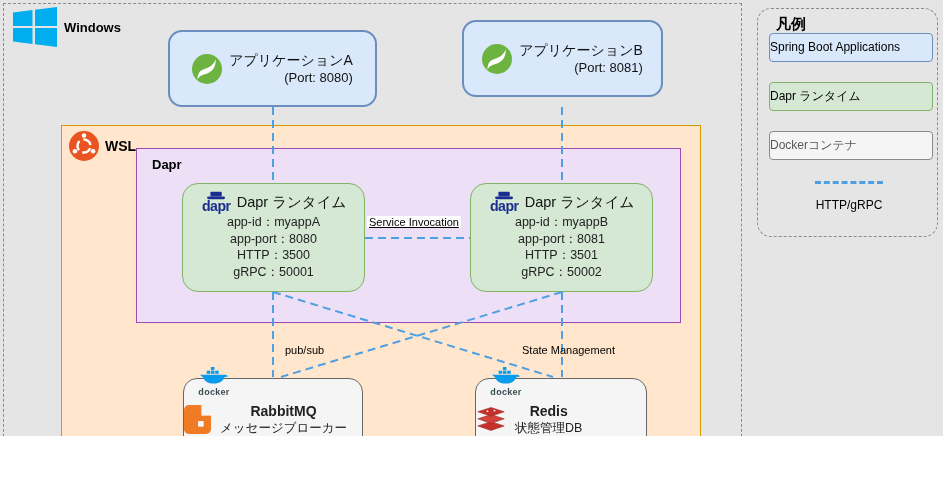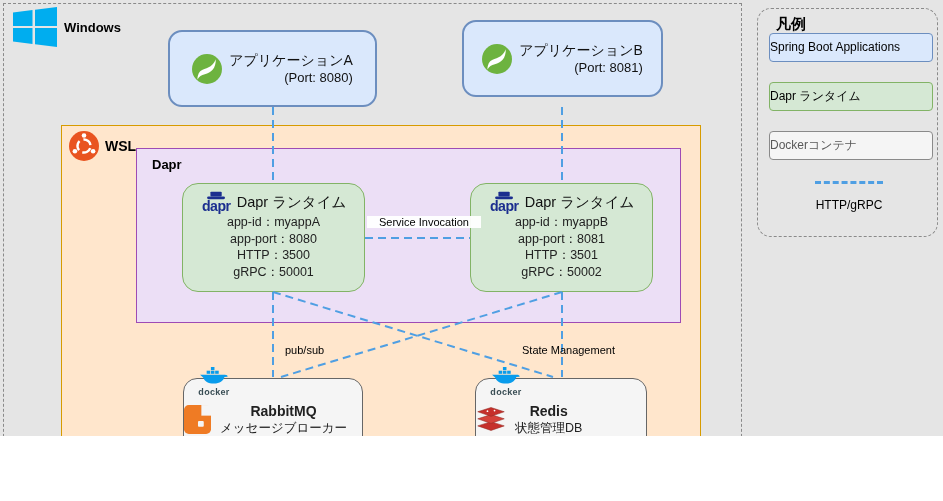--- a/index.html
+++ b/index.html
@@ -40,21 +40,21 @@
                   display:flex;align-items:center;justify-content:flex-start;gap:9px;z-index:5;}
   #rabbitmq-node{left:183px;top:378px;width:180px;}
   #redis-node{left:475px;top:378px;width:172px;}
   .container-text{text-align:center;color:#222;}
   .container-name{font-size:14px;line-height:18px;font-weight:bold;}
   .container-sub{font-size:12.5px;line-height:17px;}
   .docker-badge{position:absolute;left:8px;top:-12px;width:44px;text-align:center;z-index:6;}
   .docker-word{font-size:9px;font-weight:bold;color:#394d54;line-height:8px;letter-spacing:.3px;}
 
   .edge-label{font-size:11px;color:#000;z-index:20;white-space:nowrap;}
-  #label-service-invocation{left:367px;top:216px;background:rgba(255,255,255,.95);padding:0 12px;}
+  #label-service-invocation{left:367px;top:216px;background:rgba(255,255,255,.95);padding:0 2px;text-decoration:underline;}
   #label-pubsub{left:285px;top:344px;}
   #label-state{left:522px;top:344px;}
 
   #edges-svg{position:absolute;left:0;top:0;z-index:10;pointer-events:none;}
   #edges-svg line{stroke:#4f9fe3;stroke-width:2;stroke-dasharray:8 5;}
 
   
   #legend-title{left:18px;top:6px;font-size:15px;font-weight:bold;position:absolute;}
   .legend-item{position:absolute;left:11px;width:164px;height:29px;border-radius:4px;
                font-size:12px;line-height:27px;color:#000;}

